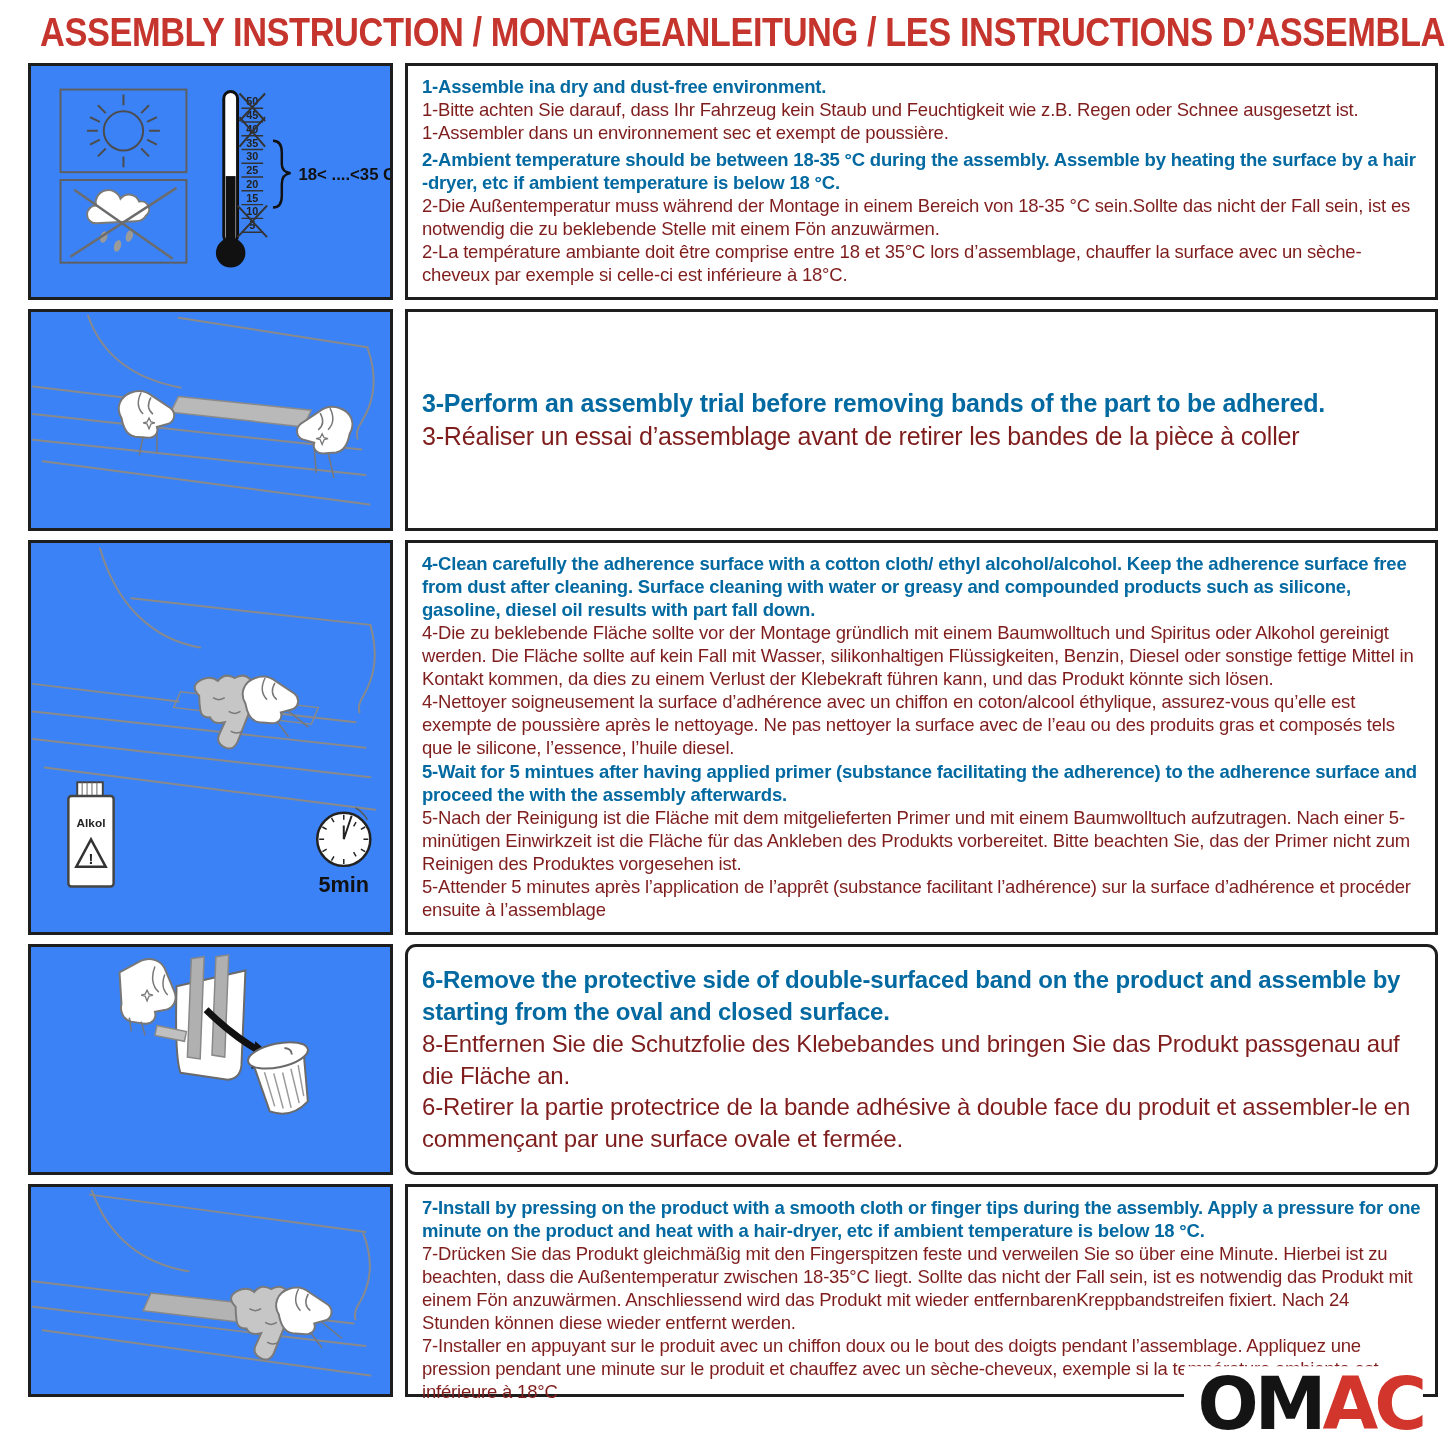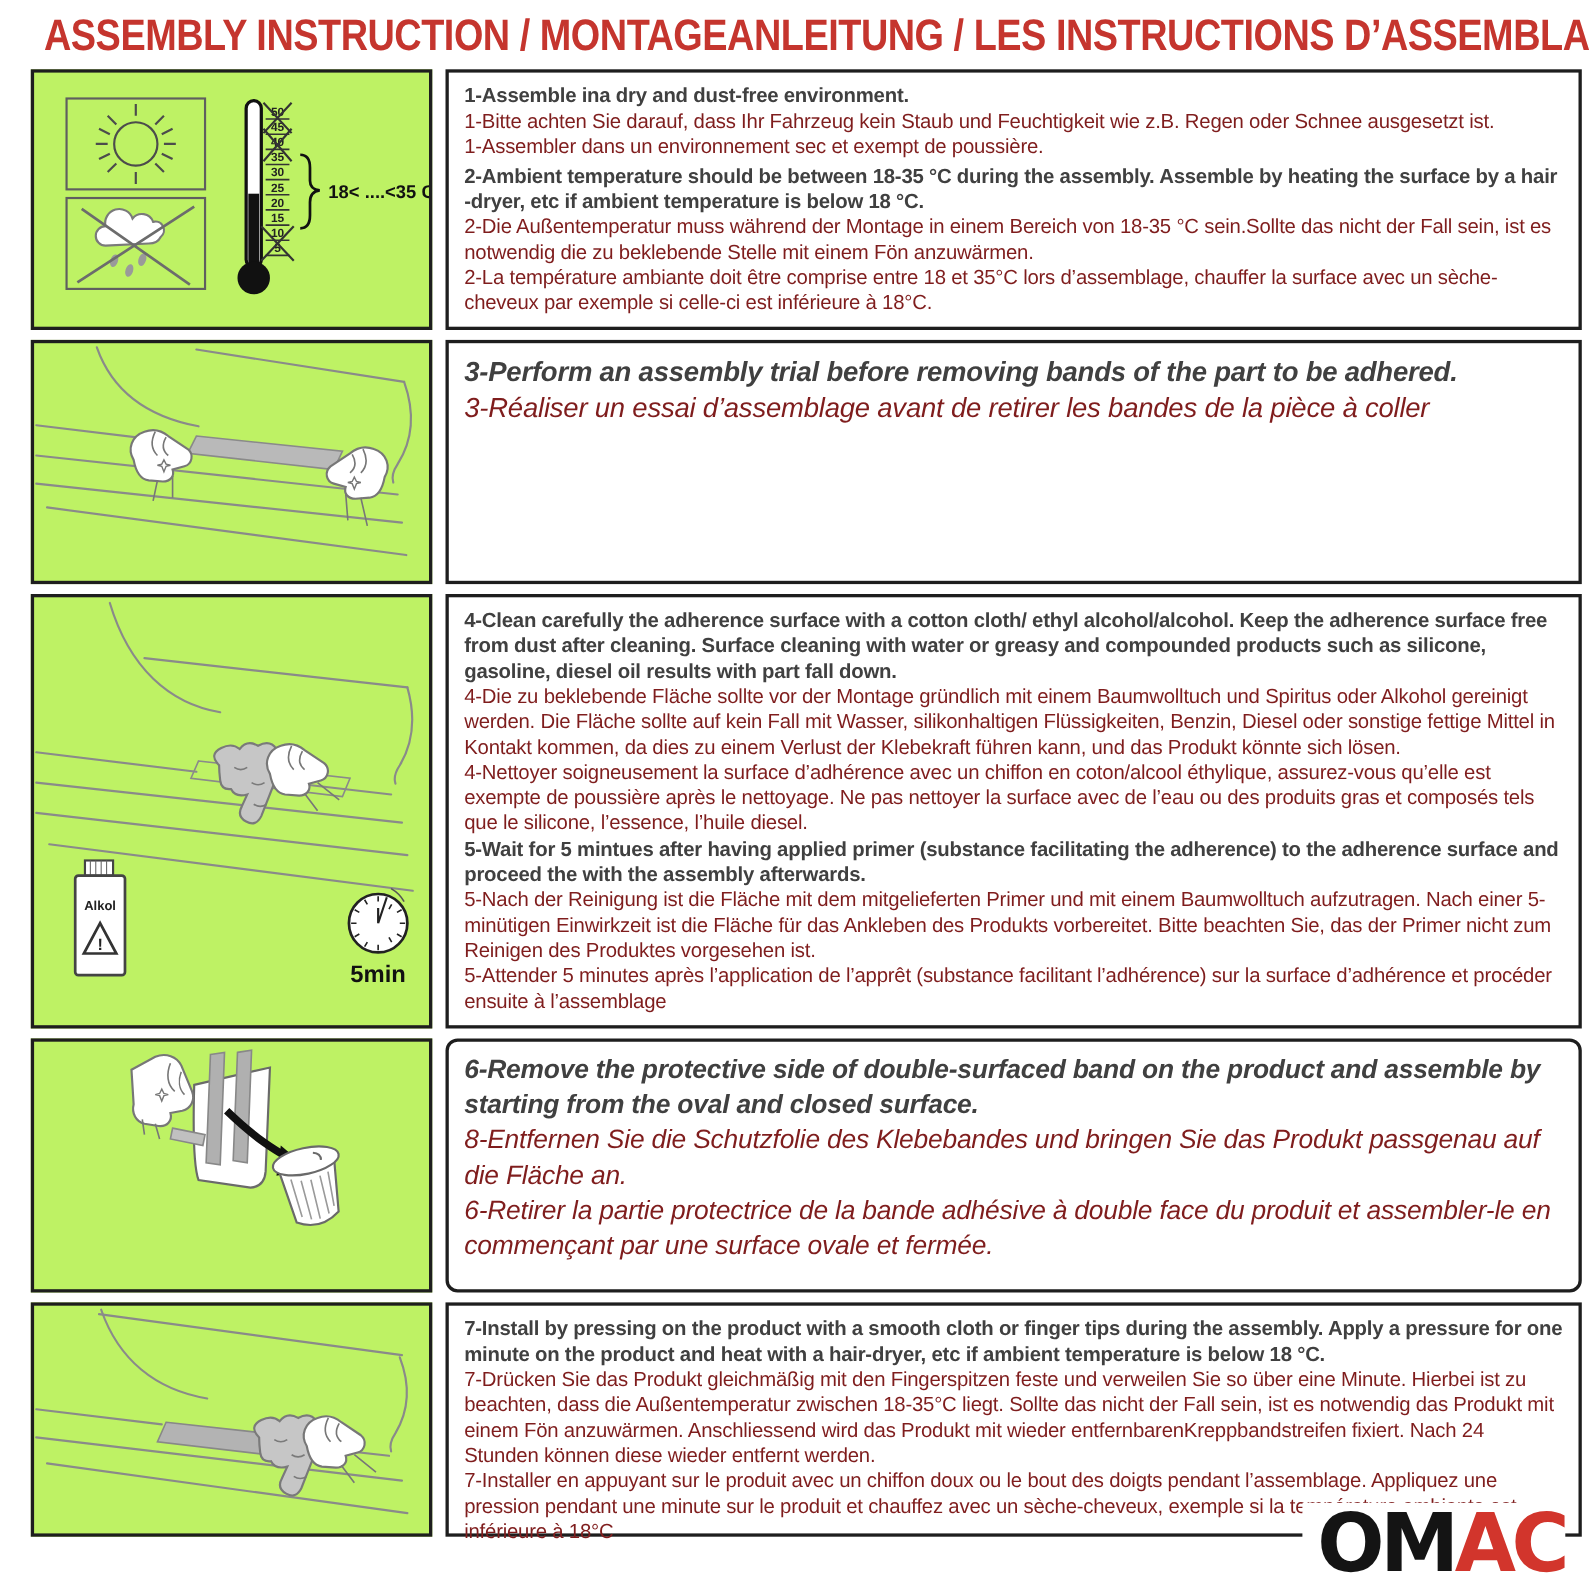--- a/index.html
+++ b/index.html
@@ -3,31 +3,31 @@
 <meta charset="utf-8">
 <style>
   html,body{margin:0;padding:0;background:#fff;}
   .page{position:relative;width:1445px;height:1445px;background:#fff;overflow:hidden;
         font-family:"Liberation Sans","DejaVu Sans",sans-serif;}
   .title{position:absolute;top:10px;left:40px;margin:0;font-size:40px;font-weight:800;
          color:#c5352e;white-space:nowrap;transform:scaleX(.86);transform-origin:0 50%;
          letter-spacing:-.5px;}
   .rows{position:absolute;top:63px;left:28px;right:7px;}
   .row{display:flex;gap:12px;margin-bottom:9px;}
-  .illus{width:365px;flex:0 0 365px;border:3px solid #1e1e1e;background:#bef264;box-sizing:border-box;}
+  .illus{width:365px;flex:0 0 365px;border:3px solid #1e1e1e;background:#3b82f6;box-sizing:border-box;}
   .illus svg{display:block;width:100%;height:100%;}
   .txt{flex:1;border:3px solid #1e1e1e;background:#fff;box-sizing:border-box;
        padding:10px 14px;display:flex;flex-direction:column;}
   .r1{height:237px;} .r2{height:222px;} .r3{height:395px;} .r4{height:231px;} .r5{height:213px;justify-content:center;}
-  .vcenter{font-style:italic;}
+  .vcenter{justify-content:center;}
   .sm{font-size:18.5px;line-height:1.24;letter-spacing:-.2px;}
   .lg{font-size:25px;line-height:1.33;letter-spacing:-.2px;}
   .lg4{font-size:24px;line-height:1.33;letter-spacing:-.2px;border-radius:11px;}
   p.para{margin:0;color:#7f1d1d;}
-  p.para.bold{font-weight:700;color:#404040;}
+  p.para.bold{font-weight:700;color:#0369a1;}
   p.para.spacer{height:.95em;}
   .logo{position:absolute;right:22px;bottom:6px;background:#fff;padding-left:14px;
         font-family:"DejaVu Sans","Liberation Sans",sans-serif;font-weight:900;
         font-size:72px;line-height:1;letter-spacing:-4px;transform:scaleY(1.02);}
   .logo .om{color:#141414;} .logo .ac{color:#d2352c;}
   svg text{font-family:"Liberation Sans",sans-serif;}
 </style>
 </head>
 <body>
 

